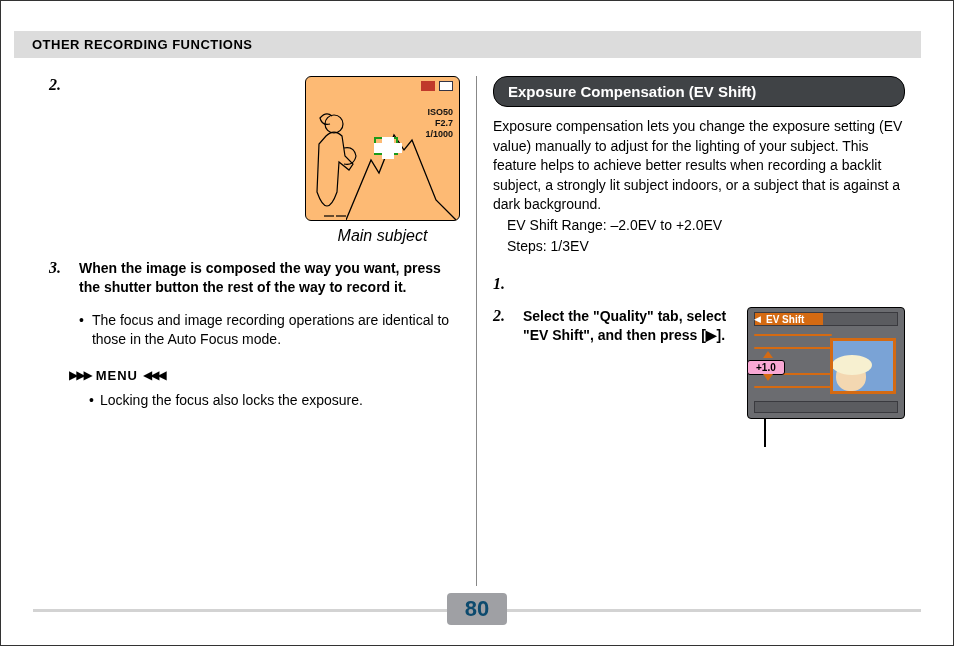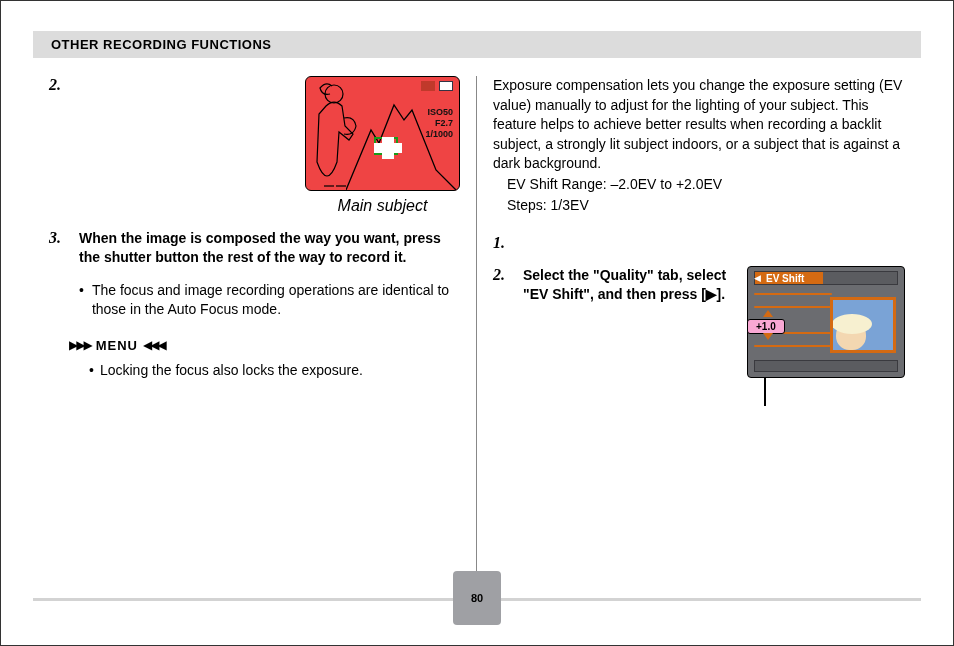--- a/index.html
+++ b/index.html
@@ -9,21 +9,21 @@
     width: 954px;
     height: 646px;
     position: relative;
     overflow: hidden;
     color: #000;
     border: 1px solid #333;
   }
   .header-bar {
     background: #dcdcdc;
     padding: 6px 18px;
-    margin: 30px 32px 18px 32px;
+    margin: 30px 32px 18px 13px;
     font-weight: bold;
     font-size: 13px;
     letter-spacing: 0.5px;
   }
   .columns {
     display: flex;
     padding: 0 32px;
     gap: 0;
     height: 510px;
   }
@@ -38,24 +38,24 @@
     font-weight: bold;
     font-style: italic;
     font-size: 16px;
     flex: 0 0 22px;
     font-family: "Times New Roman", serif;
   }
   .step-text { font-weight: bold; font-size: 14px; line-height: 1.35; }
   .step2-wrap { display: flex; gap: 14px; align-items: flex-start; }
   .illustration {
     width: 155px;
-    height: 115px;
+    height: 145px;
     border: 1.5px solid #000;
     border-radius: 6px;
-    background: #ef4444;
+    background: #fdba74;
     position: relative;
     flex: 0 0 155px;
   }
   .ill-caption {
     font-style: italic;
     font-size: 16px;
     text-align: center;
     margin-top: 6px;
   }
   
@@ -137,22 +137,22 @@
   .lcd-caption { font-style:italic; font-size:13px; line-height:1.25; }
   .lcd-caption-wrap { position:absolute; left:0; top:138px; width:200px; }
   
   .footer {
     position:absolute; left:0; right:0; bottom:20px;
     display:flex; align-items:center; justify-content:center;
   }
   .footer-line { position:absolute; left:32px; right:32px; top:50%;
     height:3px; background:#d3d3d3; }
   .page-badge {
-    position:relative; background:#9fa0a4; color:#000000; font-weight:bold;
-    font-size:11px; padding:21px 18px; border-radius:4px; z-index:1;
+    position:relative; background:#9fa0a4; color:#0c4a6e; font-weight:bold;
+    font-size:22px; padding:3px 18px; border-radius:4px; z-index:1;
   }
 </style>
 </head>
 <body>
 
 <div class="header-bar">
   <span>OTHER RECORDING FUNCTIONS</span>
 </div>
 
 <div class="columns">
@@ -209,20 +209,23 @@
       <span class="note-label">MENU</span>
       <span class="note-arrows">◀◀◀</span>
     </div>
     <div class="note-bullet">
       <span>•</span>
       <span>Locking the focus also locks the exposure.</span>
     </div>
   </div>
 
   <div class="col">
+    <div class="pill">
+      <span>Exposure Compensation (EV Shift)</span>
+    </div>
     <div class="body-para">Exposure compensation lets you change the exposure setting (EV value) manually to adjust for the lighting of your subject. This feature helps to achieve better results when recording a backlit subject, a strongly lit subject indoors, or a subject that is against a dark background.</div>
     <div class="ev-specs">
       <div>EV Shift Range: –2.0EV to +2.0EV</div>
       <div>Steps: 1/3EV</div>
     </div>
 
     <div class="step-row">
       <div class="step-num">1.</div>
     </div>
 

